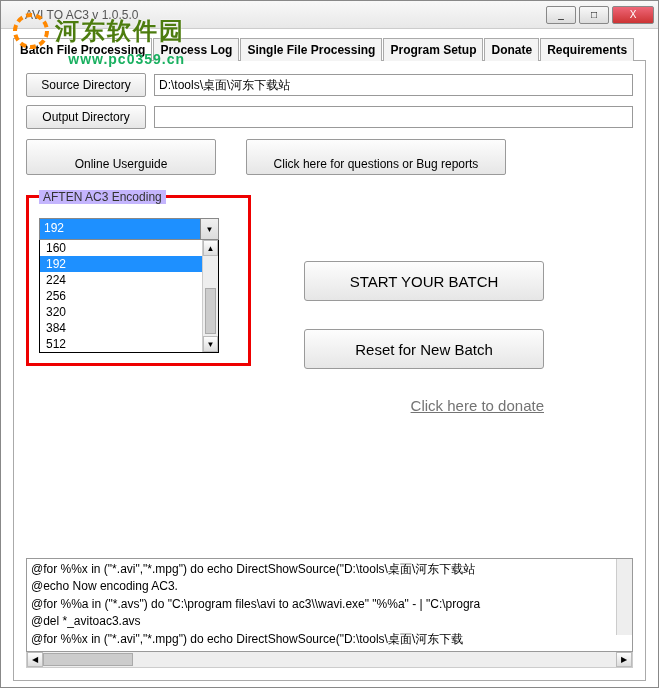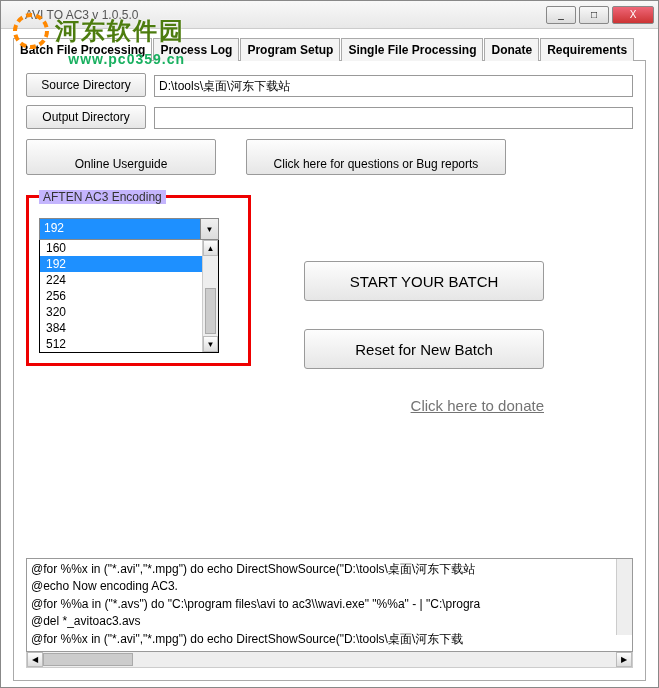--- a/index.html
+++ b/index.html
@@ -17,21 +17,21 @@
 .watermark .url { color: #19b060; font-size: 14px; font-weight: bold; letter-spacing: 1px; text-align: right; }
 
 .content { padding: 8px 12px 12px 12px; }
 
 .tabs { display: flex; border-bottom: 1px solid #aaa; font-size: 12px; }
 .tab { padding: 4px 6px; border: 1px solid #aaa; border-bottom: none; background: #f4f4f4; margin-right: 1px; position: relative; top: 1px; cursor: pointer; font-weight: bold; }
 .tab.active { background: #fff; }
 
 .pane { border: 1px solid #aaa; border-top: none; background: #fff; padding: 12px; height: 620px; position: relative; }
 
-.row { display: flex; align-items: flex-end; margin-bottom: 8px; }
+.row { display: flex; align-items: center; margin-bottom: 8px; }
 .dirbtn { width: 120px; height: 24px; font-size: 12px; background: linear-gradient(#fdfdfd,#e6e6e6); border: 1px solid #9a9a9a; border-radius: 2px; cursor: pointer; }
 .dirinput { flex: 1; height: 22px; border: 1px solid #999; margin-left: 8px; padding: 4px 4px; font-size: 12px; }
 
 .widebtn { height: 26px; font-size: 12px; background: linear-gradient(#fdfdfd,#e6e6e6); border: 1px solid #9a9a9a; border-radius: 2px; cursor: pointer; padding: 17px 8px; }
 .guide-row { display: flex; gap: 30px; margin: 10px 0 20px 0; }
 .guide-row .widebtn:first-child { width: 190px; }
 .guide-row .widebtn:last-child { width: 260px; }
 
 .redbox { border: 3px solid #e00; padding: 6px 10px 10px 10px; width: 225px; position: relative; }
 .group-label { position: absolute; top: -8px; left: 10px; background: #c4b5fd; font-size: 12px; padding: 0 4px; color: #333; }
@@ -78,22 +78,22 @@
       </svg>
     <span class="cn">河东软件园</span>
   </div>
   <div class="url" style="margin-left:56px;">www.pc0359.cn</div>
 </div>
 
 <div class="content">
   <div class="tabs">
     <div class="tab active"><span>Batch File Processing</span></div>
     <div class="tab"><span>Process Log</span></div>
+    <div class="tab"><span>Single File Processing</span></div>
     <div class="tab"><span>Program Setup</span></div>
-    <div class="tab"><span>Single File Processing</span></div>
     <div class="tab"><span>Donate</span></div>
     <div class="tab"><span>Requirements</span></div>
   </div>
 
   <div class="pane">
 
     <div class="row">
       <button class="dirbtn">Source Directory</button>
       <input class="dirinput" value="D:\tools\桌面\河东下载站" style="">
     </div>

